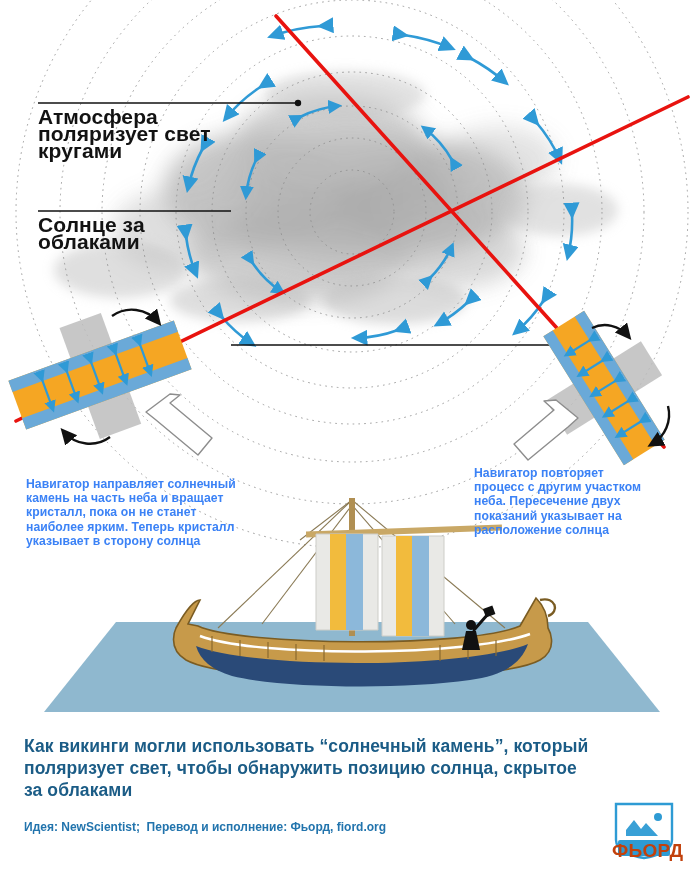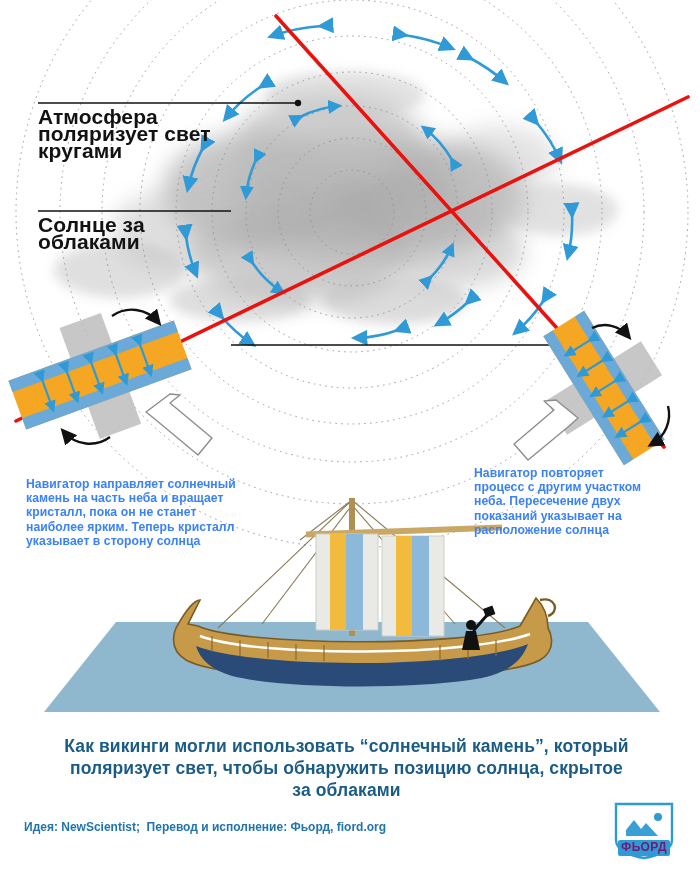--- a/index.html
+++ b/index.html
@@ -51,22 +51,22 @@
     line-height: 22px;
     font-weight: bold;
     letter-spacing: 0.1px;
   }
   .credit {
     color: #2274ad;
     font-size: 12px;
     font-weight: bold;
   }
   .logo-text {
-    color: #701a75;
-    font-size: 12px;
+    color: #c2410c;
+    font-size: 19px;
     font-weight: bold;
     letter-spacing: 0.4px;
   }
 </style>
 </head>
 <body>
 
 <div id="stage">
 
   <svg class="layer" viewBox="0 0 700 875">
@@ -278,21 +278,21 @@
 кристалл, пока он не станет
 наиболее ярким. Теперь кристалл
 указывает в сторону солнца</div>
 
   <div class="txt label-blue" style="left:474px; top:466px; width:200px;">Навигатор повторяет
 процесс с другим участком
 неба. Пересечение двух
 показаний указывает на
 расположение солнца</div>
 
-  <div class="txt caption" style="left:24px; top:735px; width:645px;text-align:center;">Как викинги могли использовать “солнечный камень”, который
+  <div class="txt caption" style="left:24px; top:735px; width:645px;">Как викинги могли использовать “солнечный камень”, который
 поляризует свет, чтобы обнаружить позицию солнца, скрытое
 за облаками</div>
 
   <div class="txt credit" style="left:24px; top:820px; width:440px;">Идея: NewScientist;  Перевод и исполнение: Фьорд, fiord.org</div>
 
   <div style="position:absolute; left:612px; top:800px; width:64px; height:62px;">
     <svg viewBox="0 0 64 62" width="64" height="62">
       <path d="M4,4 H60 V40 C60,50 46,56 32,58 C18,56 4,50 4,40 Z" fill="none" stroke="#2e9bd4" stroke-width="2.4"></path>
       <path d="M14,30 L22,20 L29,29 L34,23 L46,36 H14 Z" fill="#2e9bd4" opacity="0.95"></path>
       <circle cx="46" cy="17" r="4" fill="#2e9bd4"></circle>

